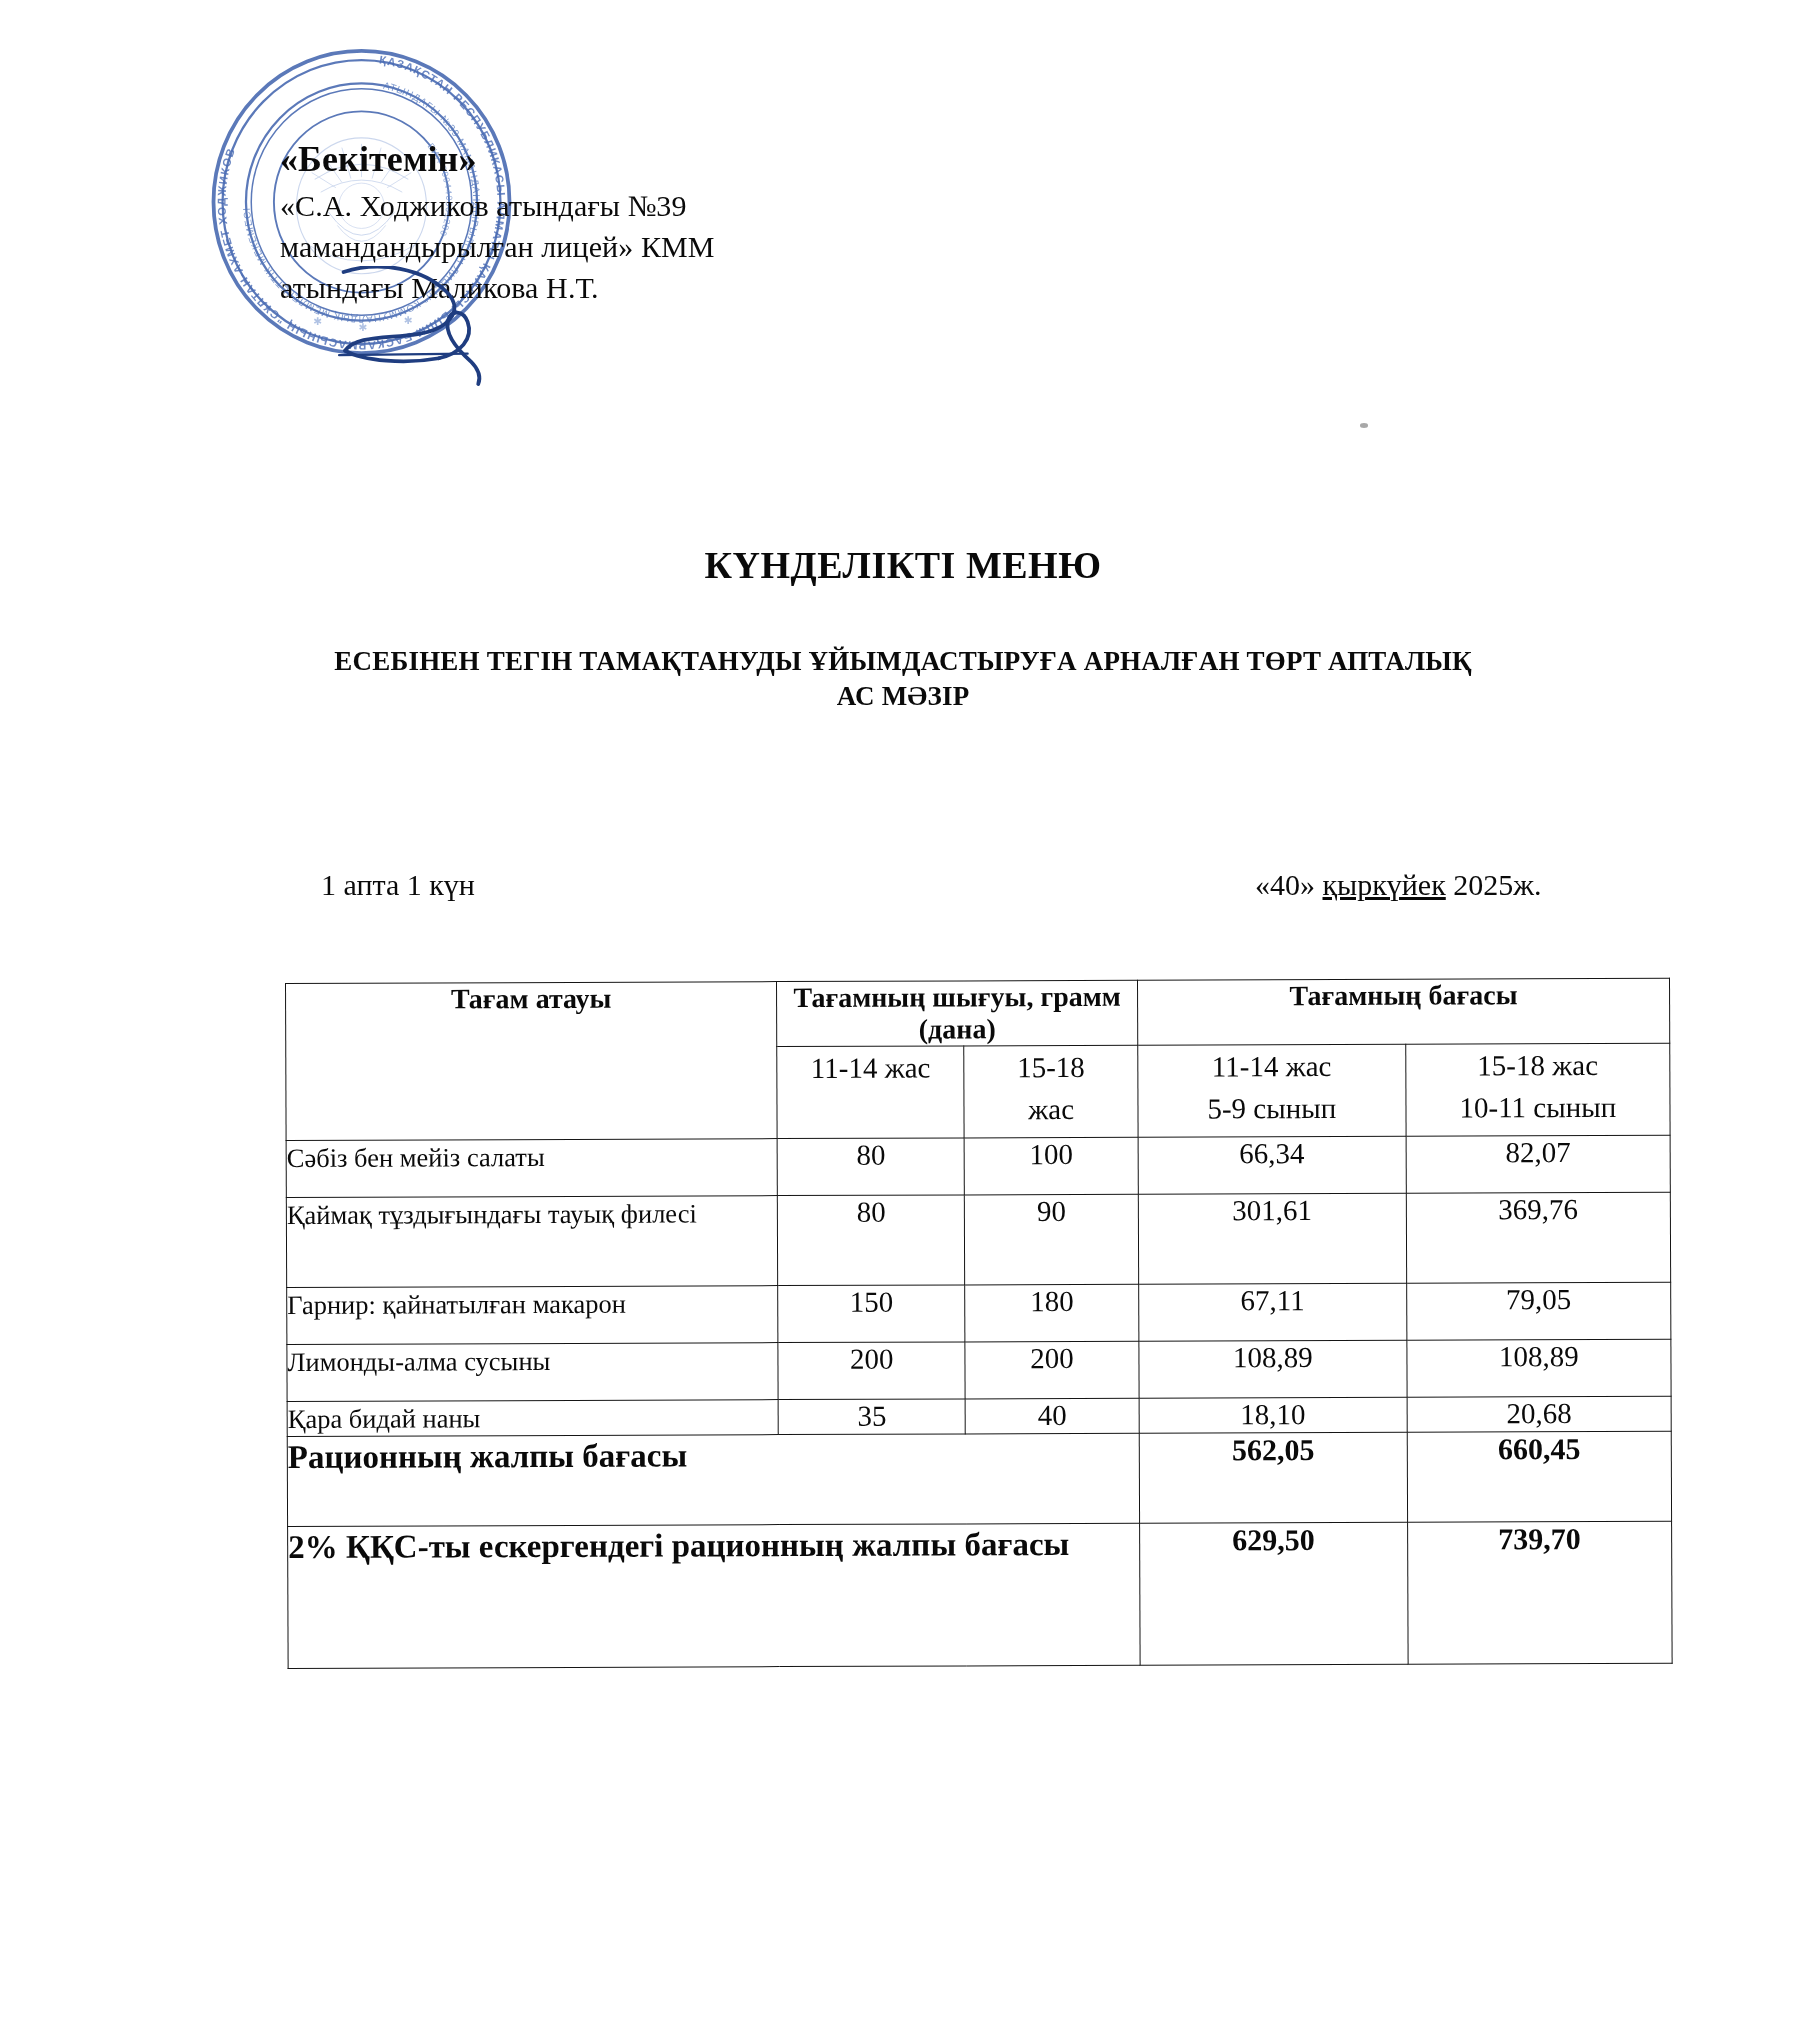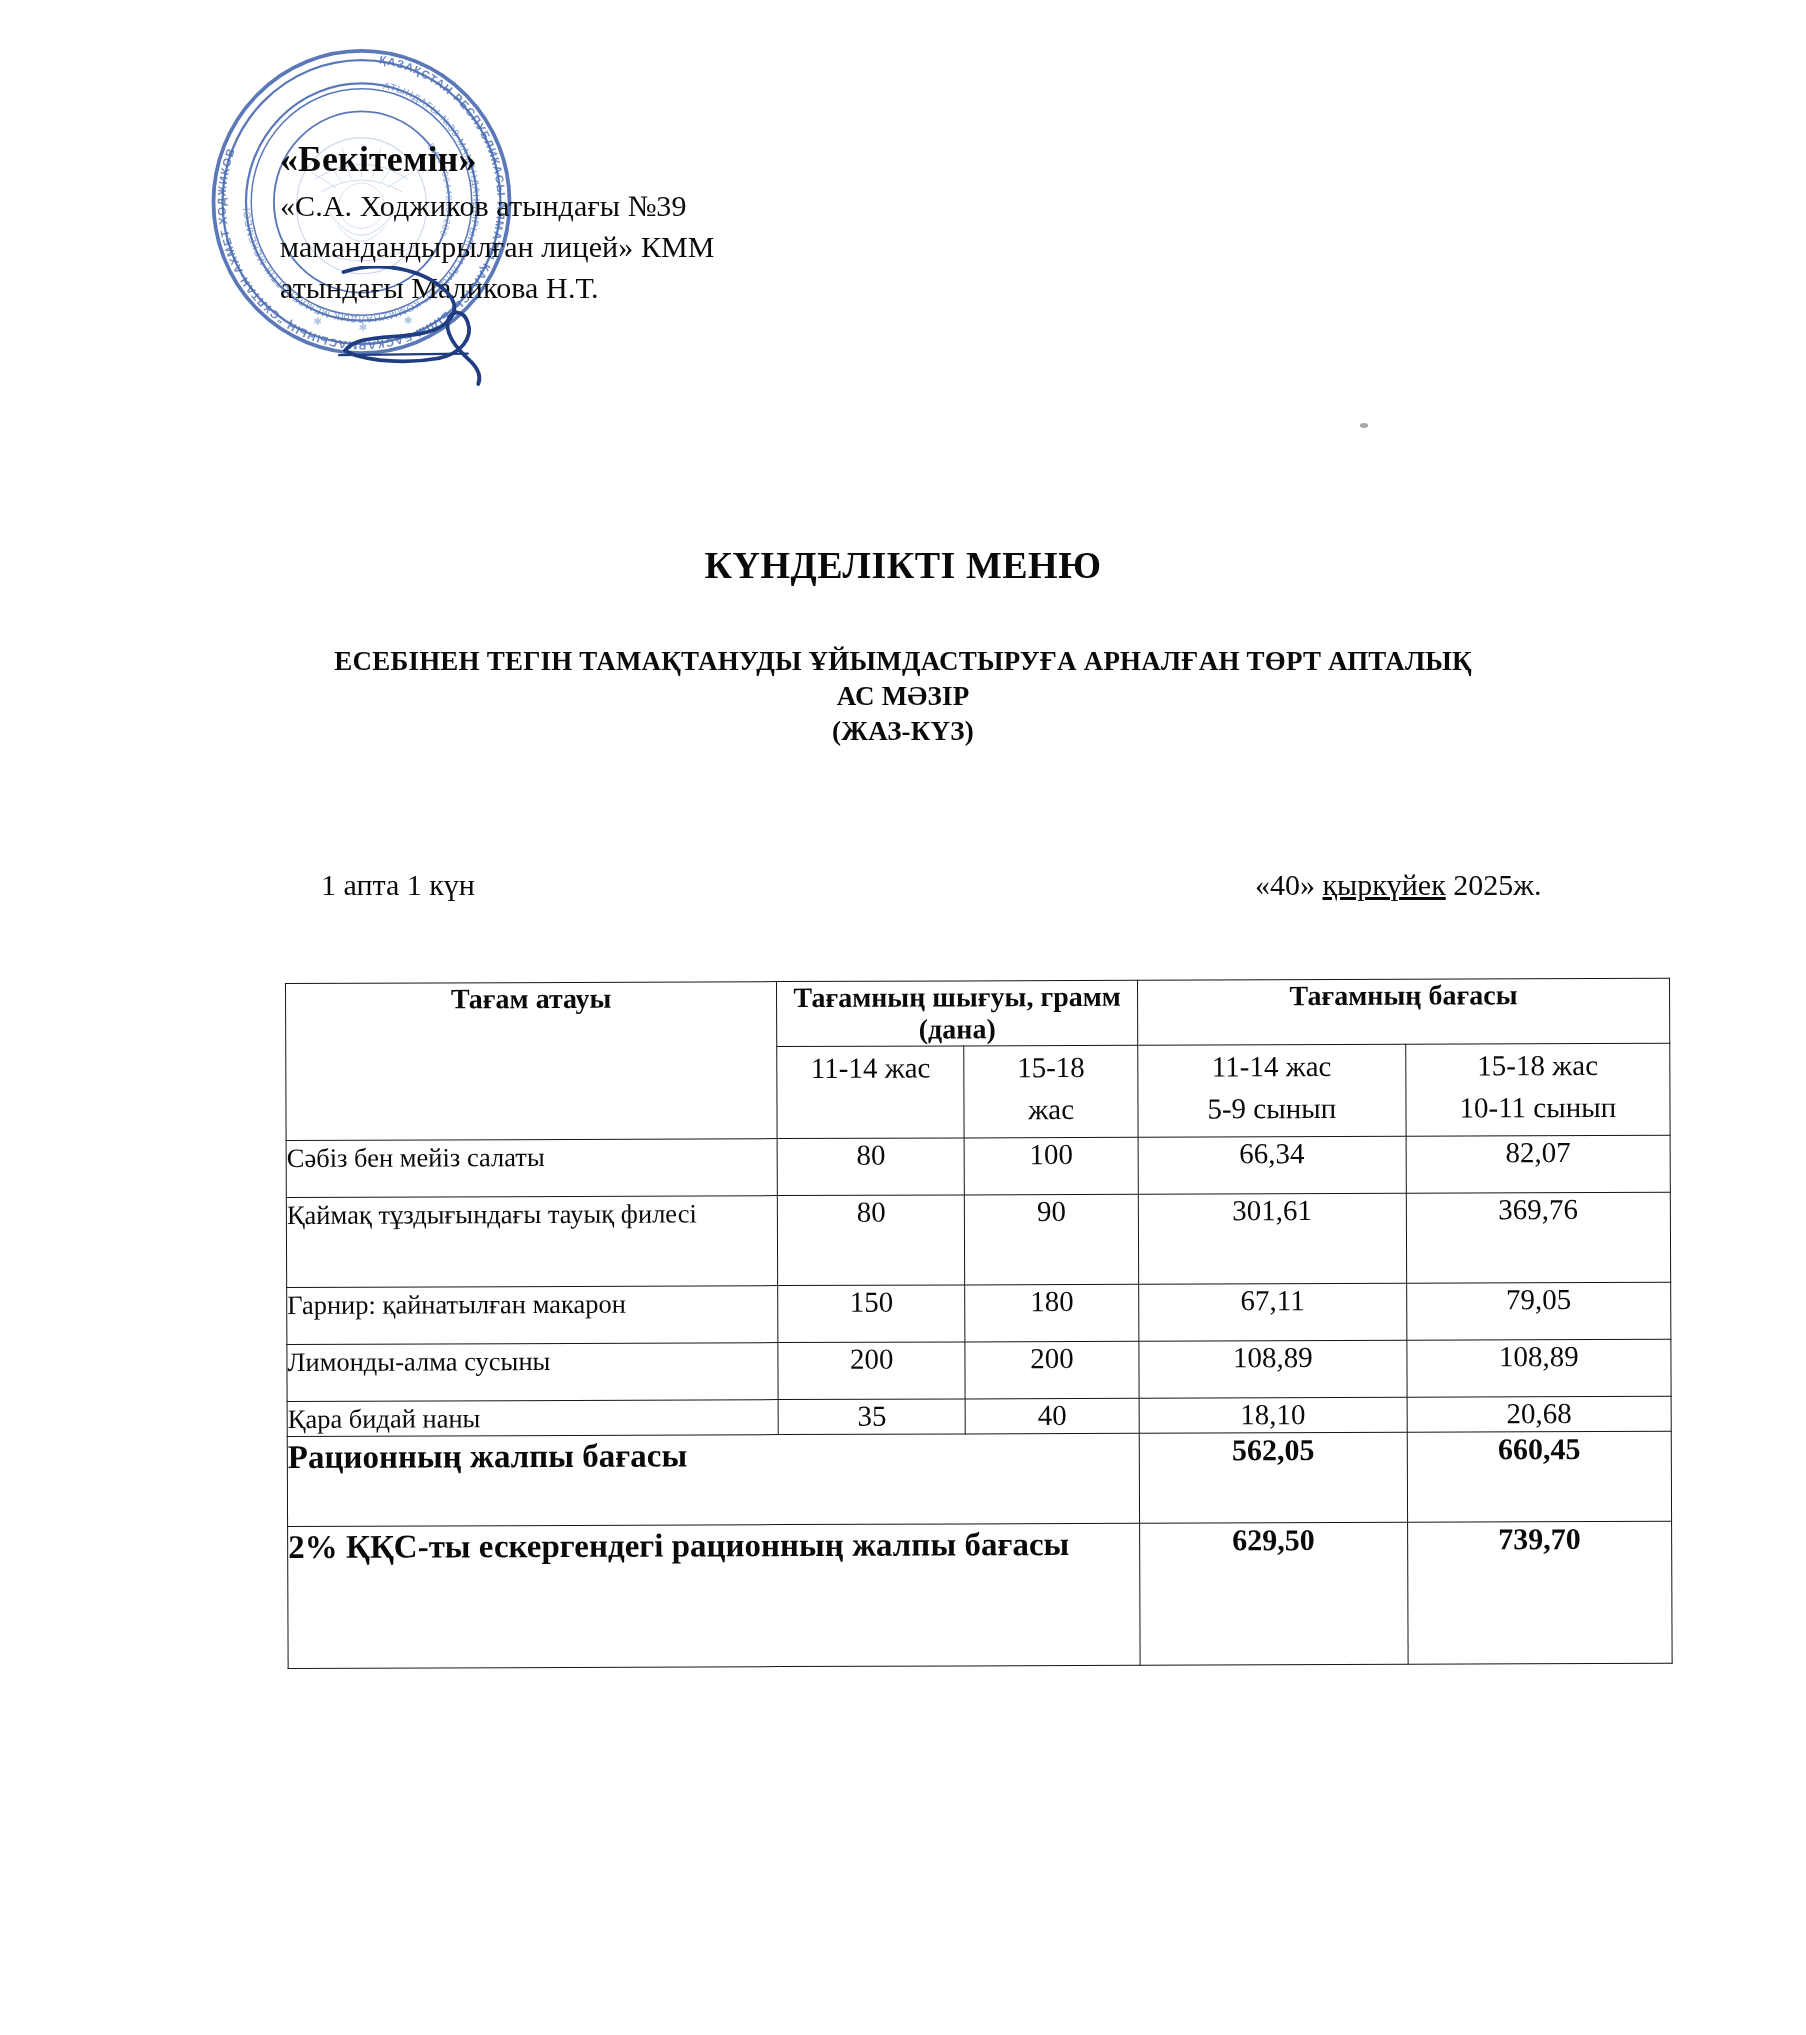--- a/index.html
+++ b/index.html
@@ -263,21 +263,20 @@
       <path d="M8 118 L 178 116" stroke-width="3"></path>
     </g>
   </svg>
 </div>
 
 <div id="doc-title">КҮНДЕЛІКТІ МЕНЮ</div>
 
 <div id="doc-subtitle">
   <div>ЕСЕБІНЕН ТЕГІН ТАМАҚТАНУДЫ ҰЙЫМДАСТЫРУҒА АРНАЛҒАН ТӨРТ АПТАЛЫҚ</div>
   <div>АС МӘЗІР</div>
-  <div>(ЖАЗ-КҮЗ)</div>
 </div>
 
 <div id="meta-row">
   <span id="week-day-label">1 апта 1 күн</span>
   <span id="date-label"><span>«40»</span> <span class="u">қыркүйек</span> <span>2025ж.</span></span>
 </div>
 
 <div id="scan-speck"></div>
 
 <div id="menu-table-wrap">

